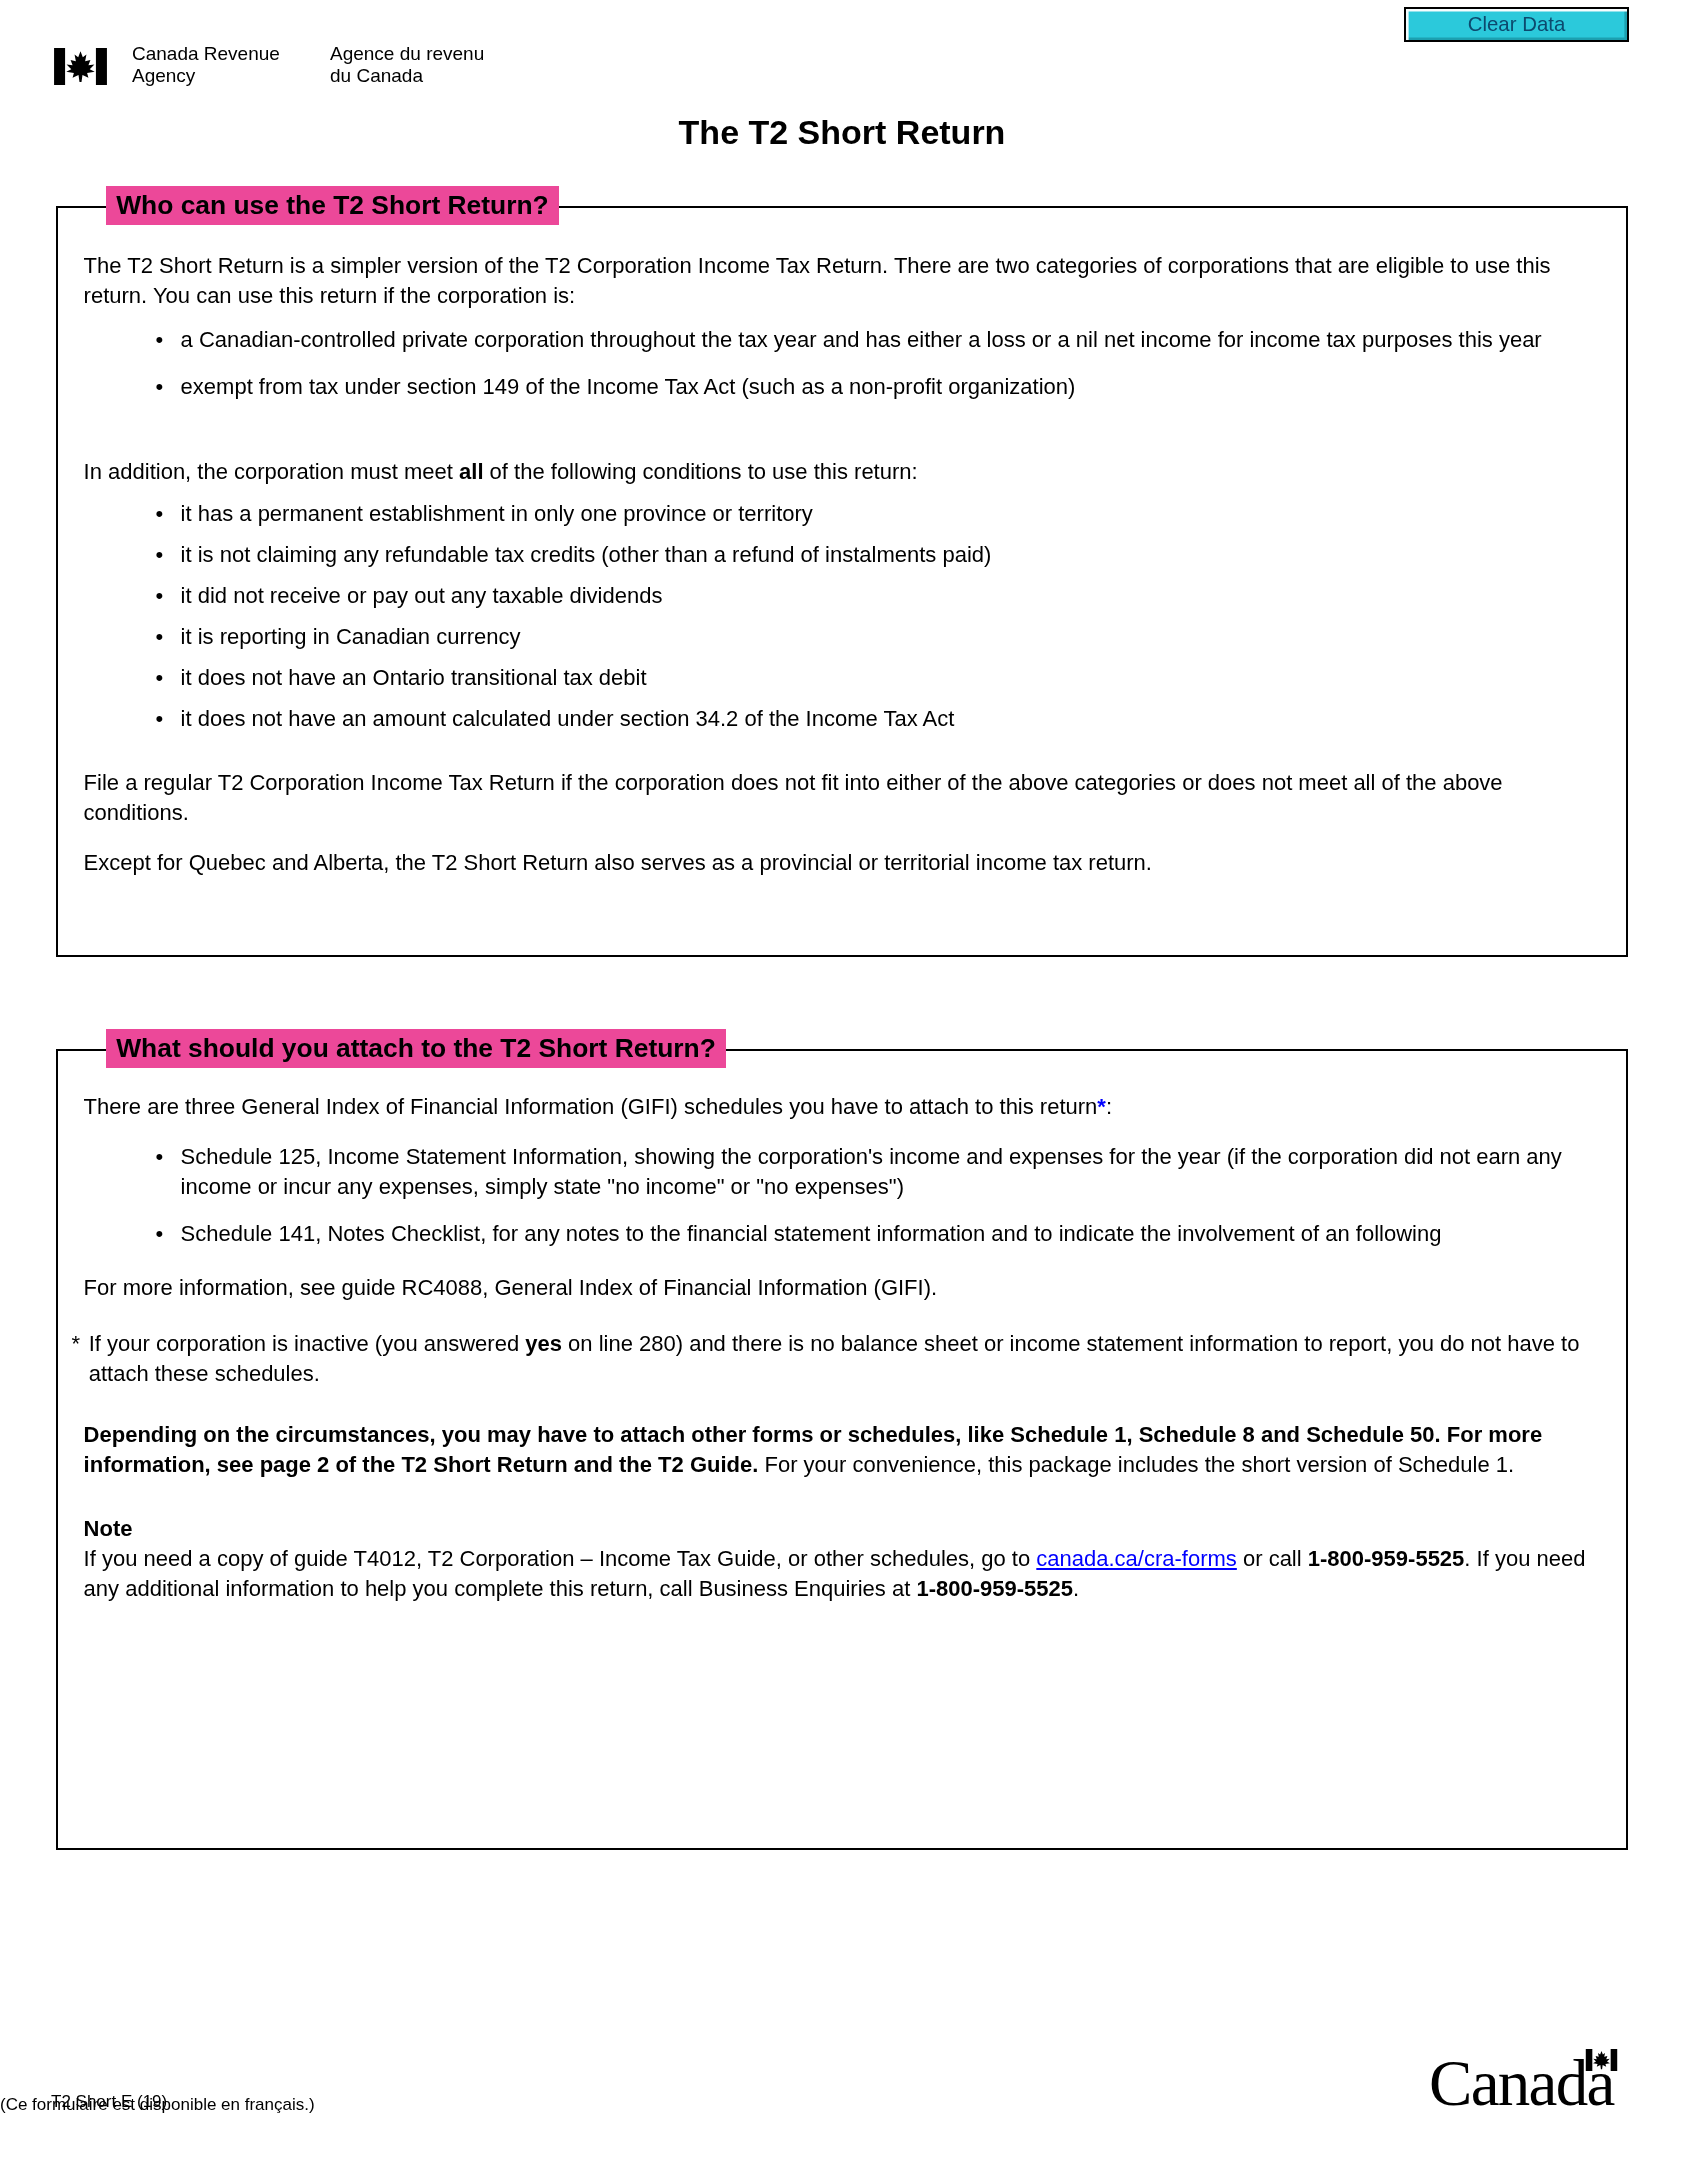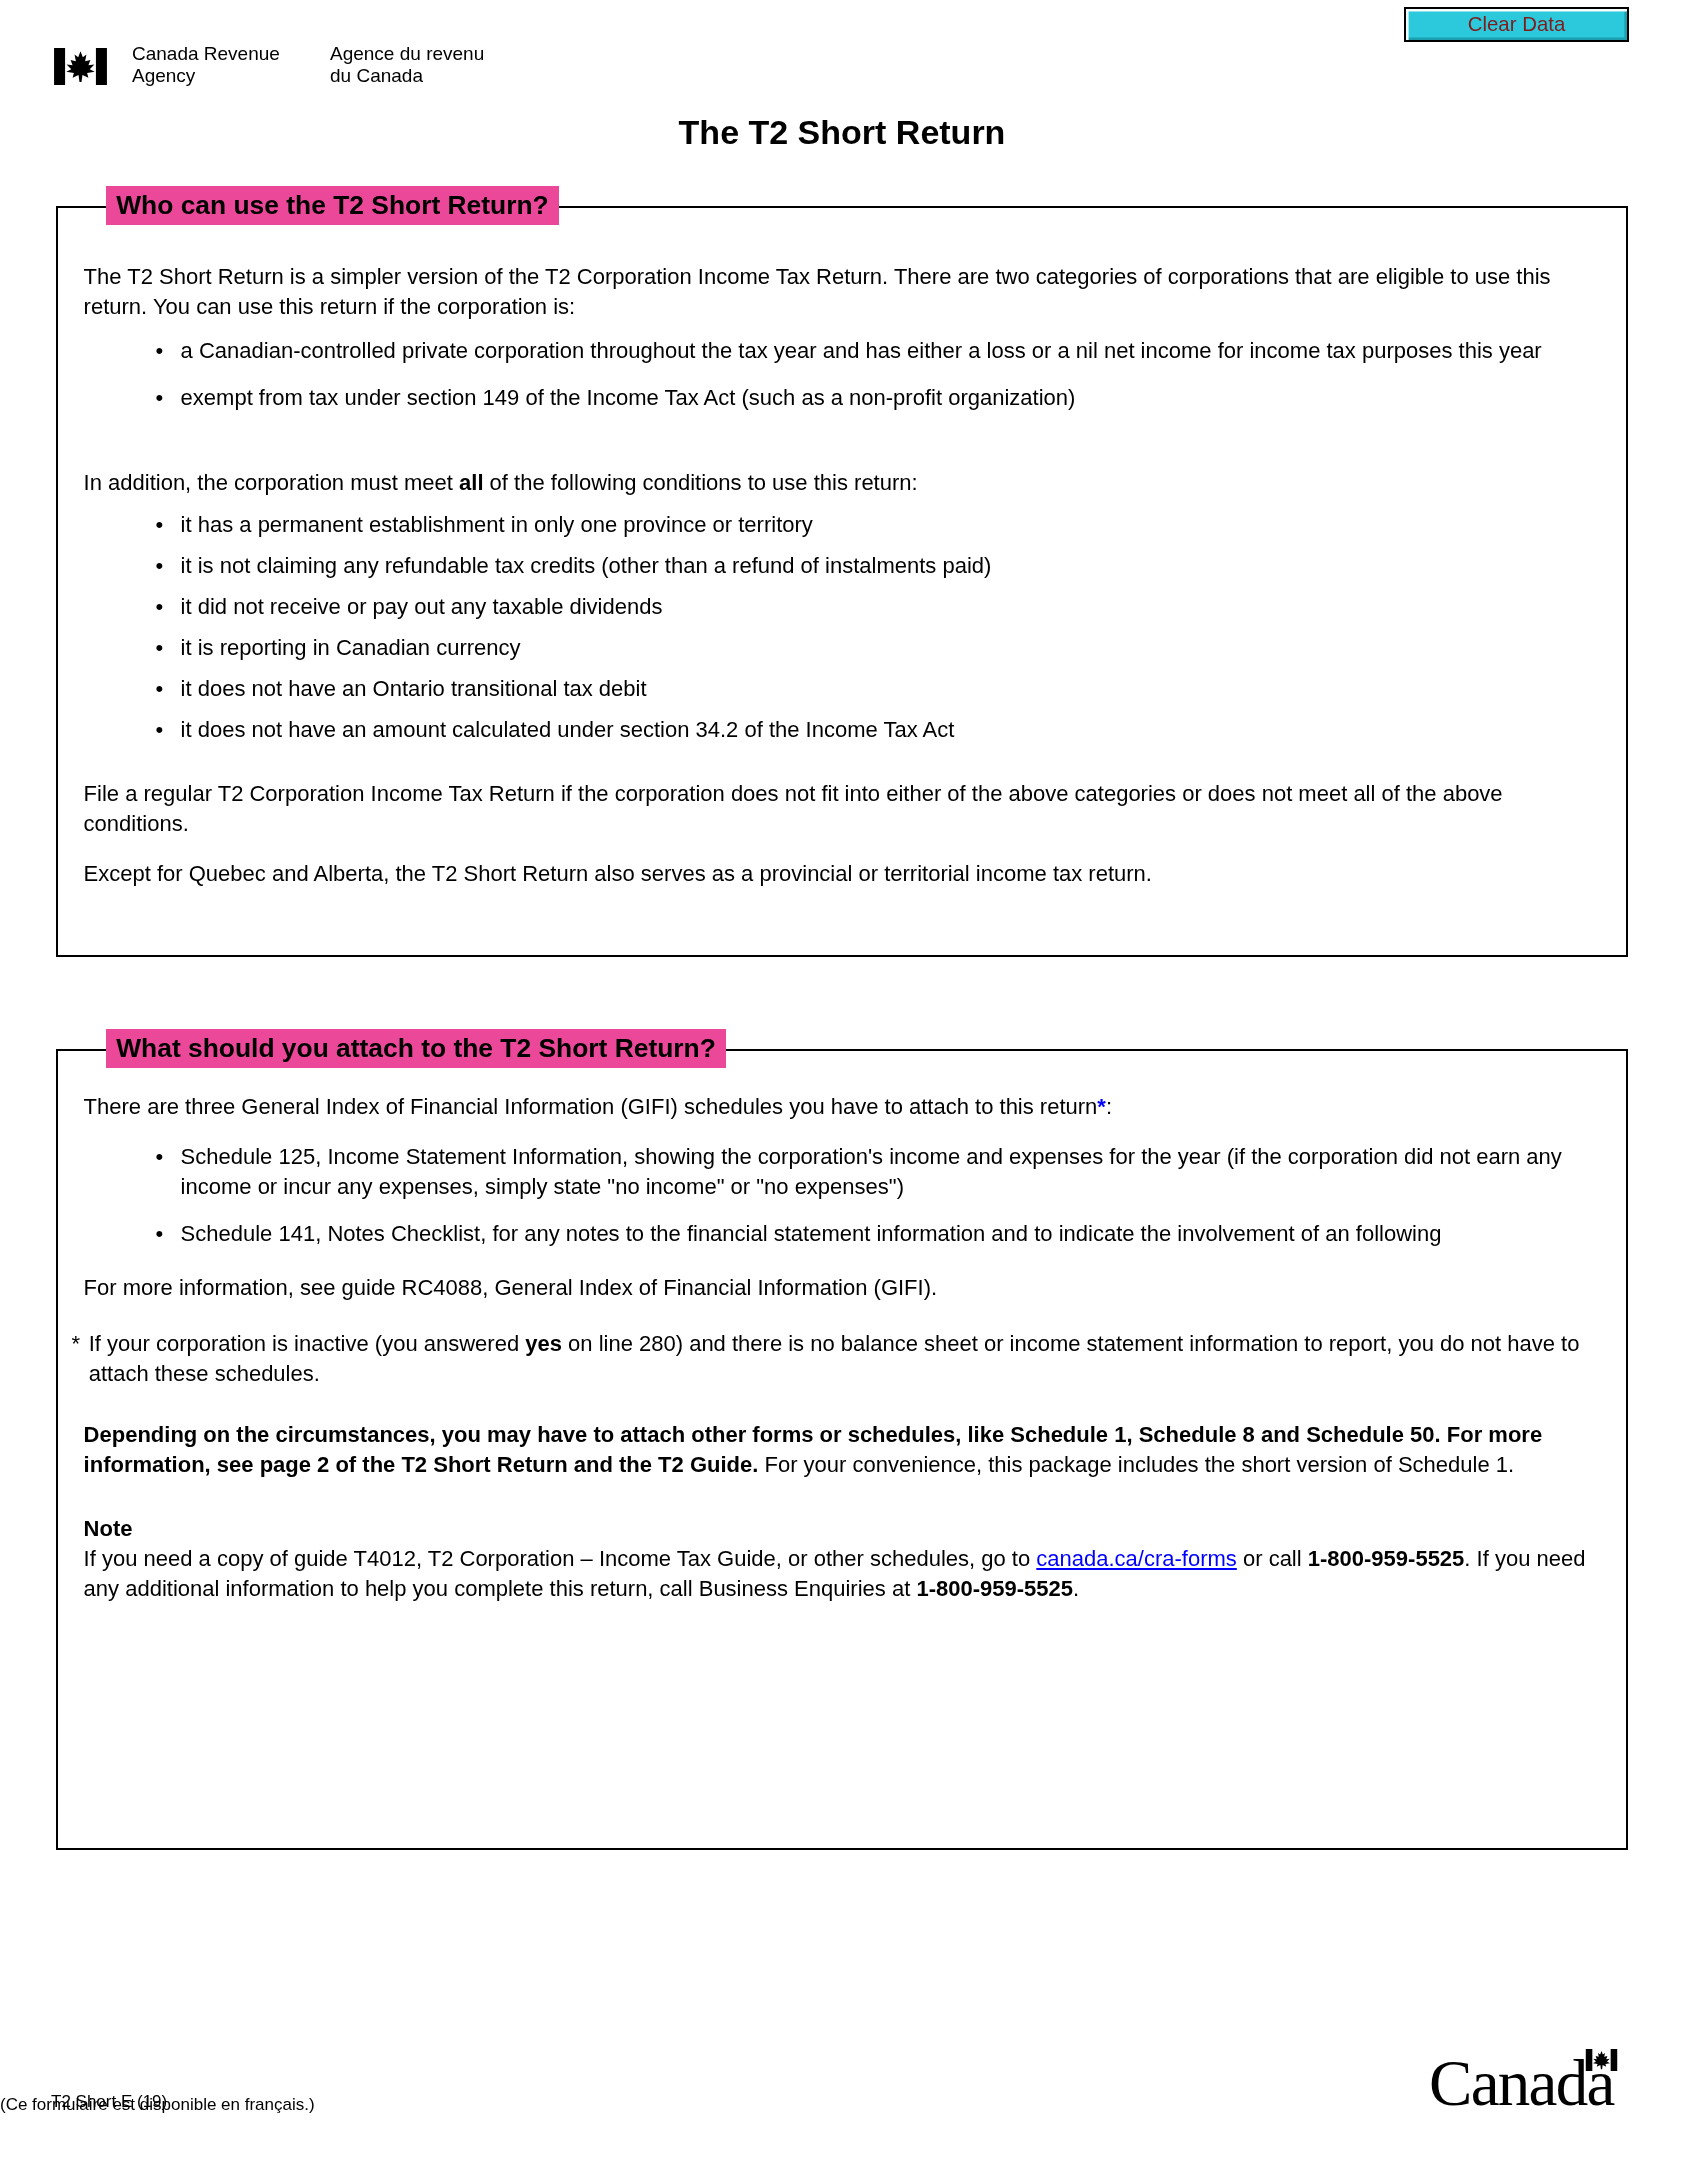--- a/index.html
+++ b/index.html
@@ -9,33 +9,33 @@
     overflow:hidden;
   }
   
   .flag-logo{position:absolute;left:54px;top:48px;width:53px;height:37px;}
   .agency-en{position:absolute;left:132px;top:43px;font-size:19px;line-height:22px;}
   .agency-fr{position:absolute;left:330px;top:43px;font-size:19px;line-height:22px;}
   .clear-btn{
     position:absolute;left:1404px;top:6.8px;width:225px;height:35px;box-sizing:border-box;
     background:#2BC9DB;border:2.6px solid #000;
     box-shadow:inset 2.6px 2.6px 0 rgba(255,255,255,.95), inset -2.6px -2.6px 0 rgba(10,110,125,.45);
-    font-size:20.4px;line-height:30px;text-align:center;color:#7f1d1d;cursor:pointer;
+    font-size:20.4px;line-height:30px;text-align:center;color:#0c4a6e;cursor:pointer;
     font-family:"Liberation Sans",sans-serif;padding:0;display:block;
   }
   .page-title{position:absolute;left:56px;top:89px;width:1572px;text-align:center;
     font-size:34px;line-height:41px;font-weight:bold;}
   
   .groupbox{position:absolute;left:56px;width:1572px;border:2.6px solid #000;box-sizing:border-box;background:#fff;}
   #box1{top:206px;height:751px;}
   #box2{top:1049px;height:801px;}
   .box-title{position:absolute;top:-22px;left:48px;background:#ec4899;padding:0 10.2px;
     font-size:26.4px;line-height:39px;font-weight:bold;white-space:nowrap;}
   .box-body{padding:0 22px 0 25.6px;}
-  #box1 .box-body{padding-top:54px;}
+  #box1 .box-body{padding-top:43px;}
   #box2 .box-body{padding-top:41px;}
   p{margin:0;}
   .bullet{position:relative;padding-left:97px;}
   .bullet::before{content:"\2022";position:absolute;left:72px;top:0;}
   .mb16{margin-bottom:13.6px;}
   .mb20{margin-bottom:17px;}
   .mb24{margin-bottom:20.4px;}
   .mb28{margin-bottom:24px;}
   .mb30{margin-bottom:25.6px;}
   .mb37{margin-bottom:31.5px;}

